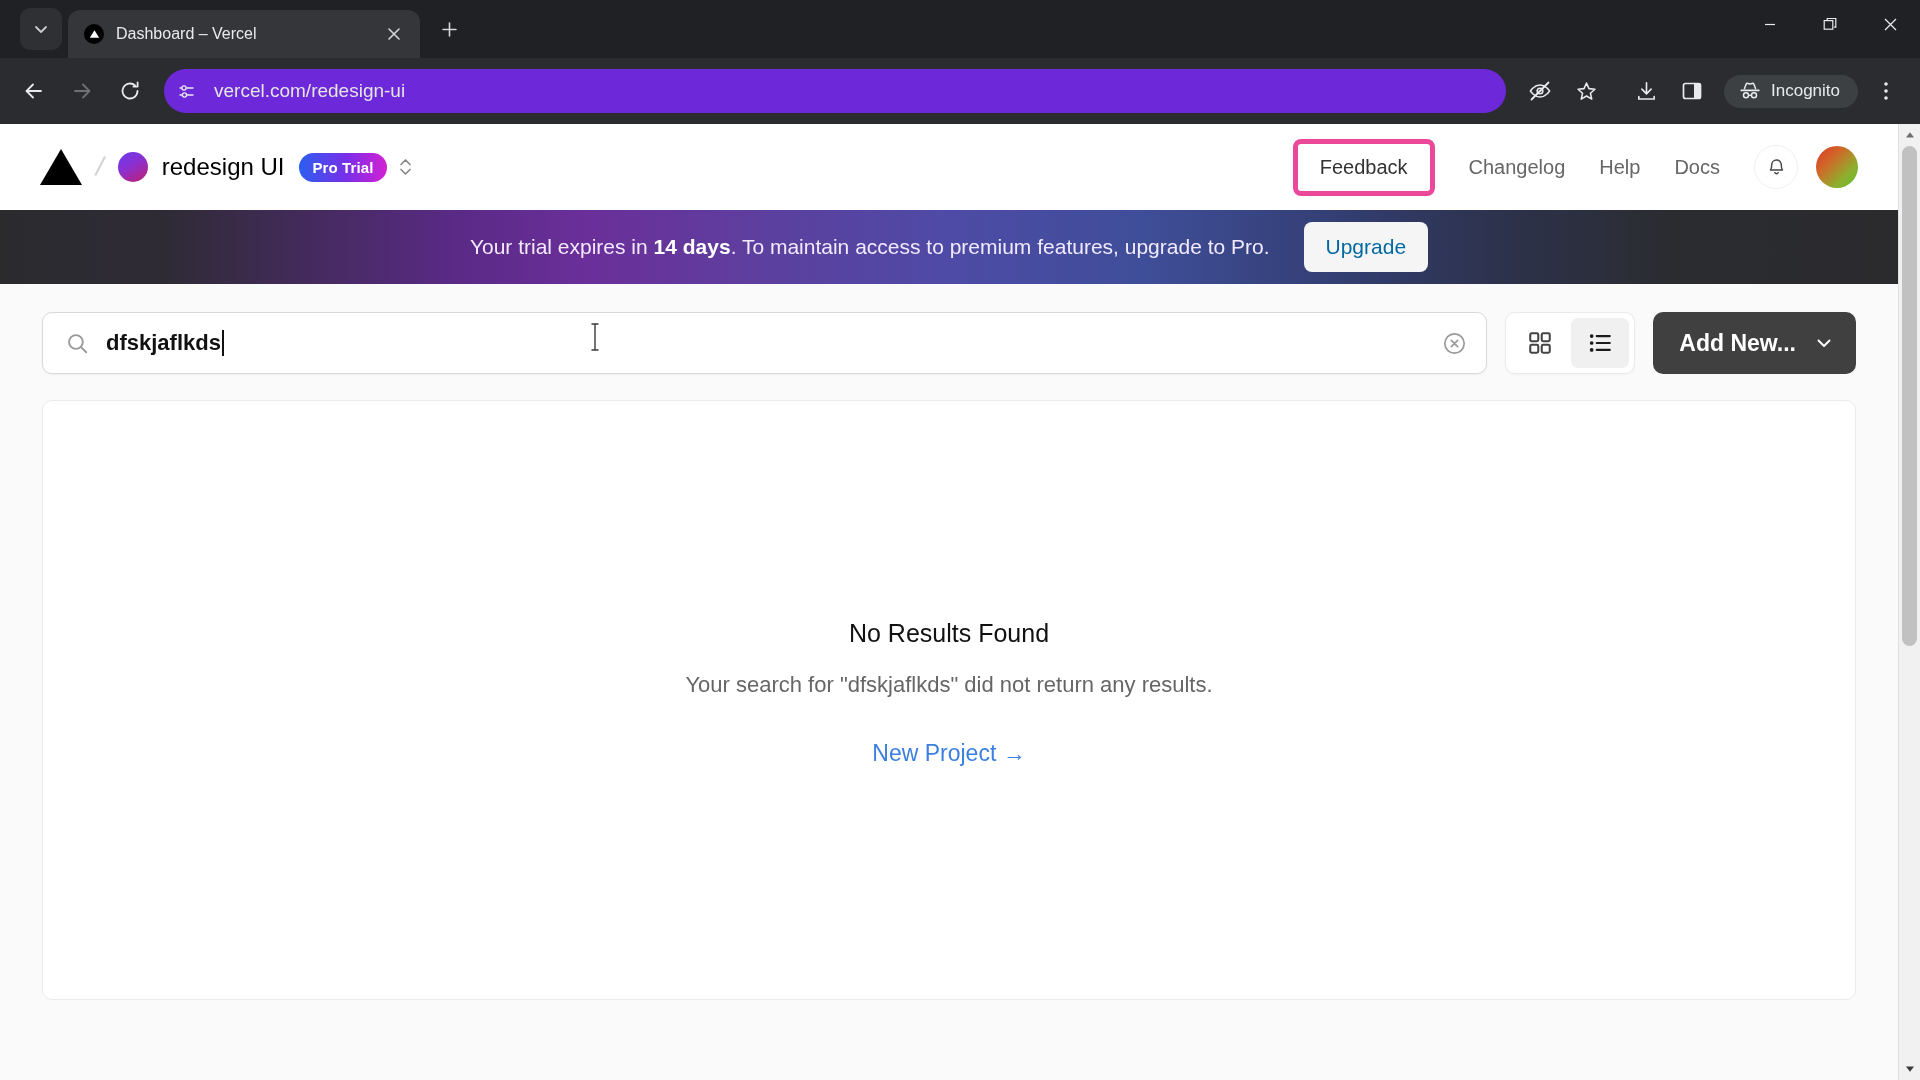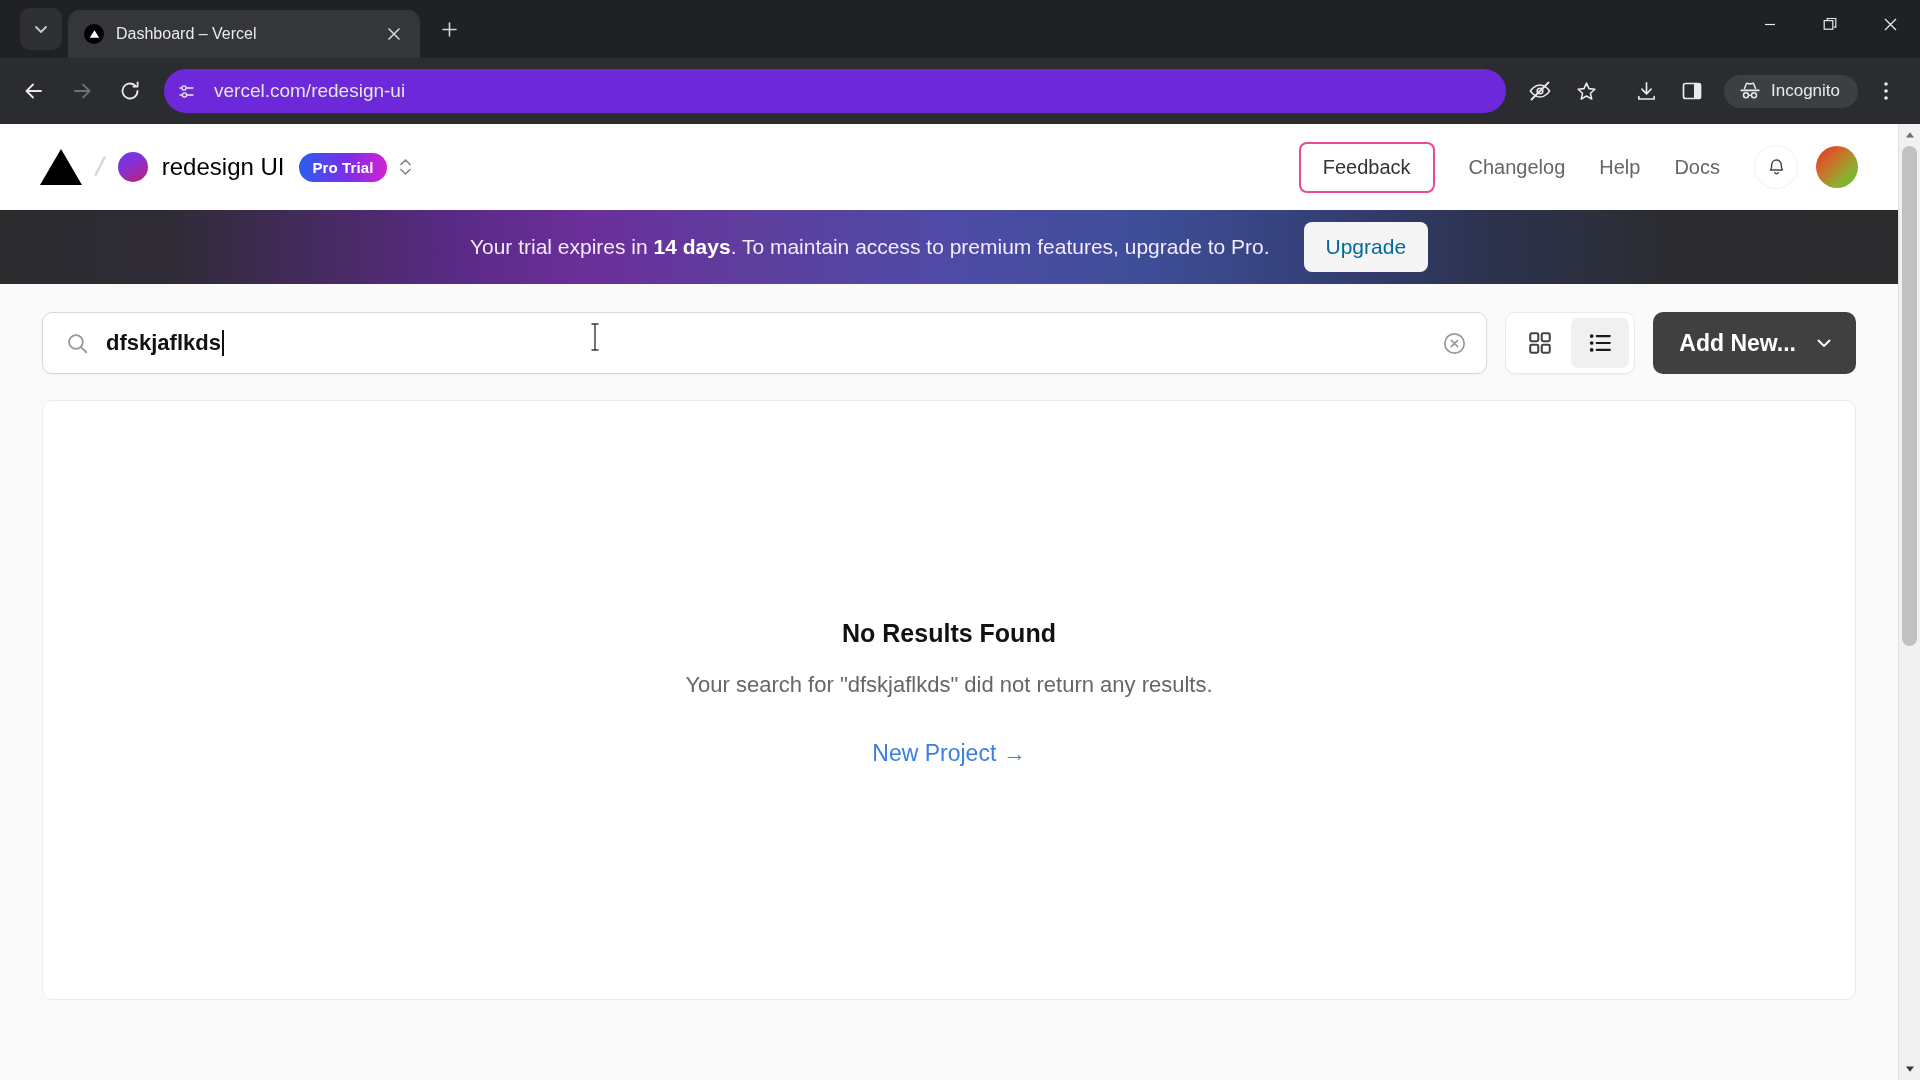--- a/index.html
+++ b/index.html
@@ -124,21 +124,21 @@
   .team-name { font-size:24px; color:#000; }
   .protrial {
     font-size:15px; font-weight:700; color:#fff;
     background:linear-gradient(90deg,#2b5ef0 0%,#7a2ee8 55%,#d421d4 100%);
     border-radius:999px; padding:6px 14px; letter-spacing:.1px;
     cursor:pointer;
   }
   .chevpick { margin-left:10px; cursor:pointer; display:flex; align-items:center; }
   .hright { margin-left:auto; display:flex; align-items:center; gap:0; }
   .feedback-btn {
-    border:2px solid #ec4899; border-radius:8px; background:#fff;
+    border:5px solid #ec4899; border-radius:8px; background:#fff;
     font-size:20px; color:#333; padding:12px 22px; cursor:pointer;
     font-family:"Liberation Sans", sans-serif;
   }
   .hlink { font-size:20px; color:#666; margin-left:34px; cursor:pointer; text-decoration:none; }
   .bellbtn {
     margin-left:34px; width:44px; height:44px; border-radius:50%;
     border:1px solid #f0f0f0; background:#fff;
     display:flex; align-items:center; justify-content:center; cursor:pointer;
   }
   .useravatar {
@@ -219,21 +219,21 @@
   }
   .addnew span { font-size:23px; font-weight:700; }
 
   
   .card {
     margin-top:26px; background:#fff; border:1px solid #ebebeb;
     border-radius:10px; min-height:600px;
     display:flex; align-items:flex-start; justify-content:center;
   }
   .empty { text-align:center; padding-top:218px; }
-  .empty-title { font-size:25px; color:#111; font-weight:700; }
+  .empty-title { font-size:25px; color:#111; font-weight:400; }
   .empty-sub { font-size:22px; color:#666; margin-top:24px; }
   .empty-link {
     margin-top:42px; font-size:23px; color:#3b7fe0;
     cursor:pointer; display:inline-block; text-decoration:none;
   }
 </style>
 </head>
 <body>
 
 <div class="browser">

